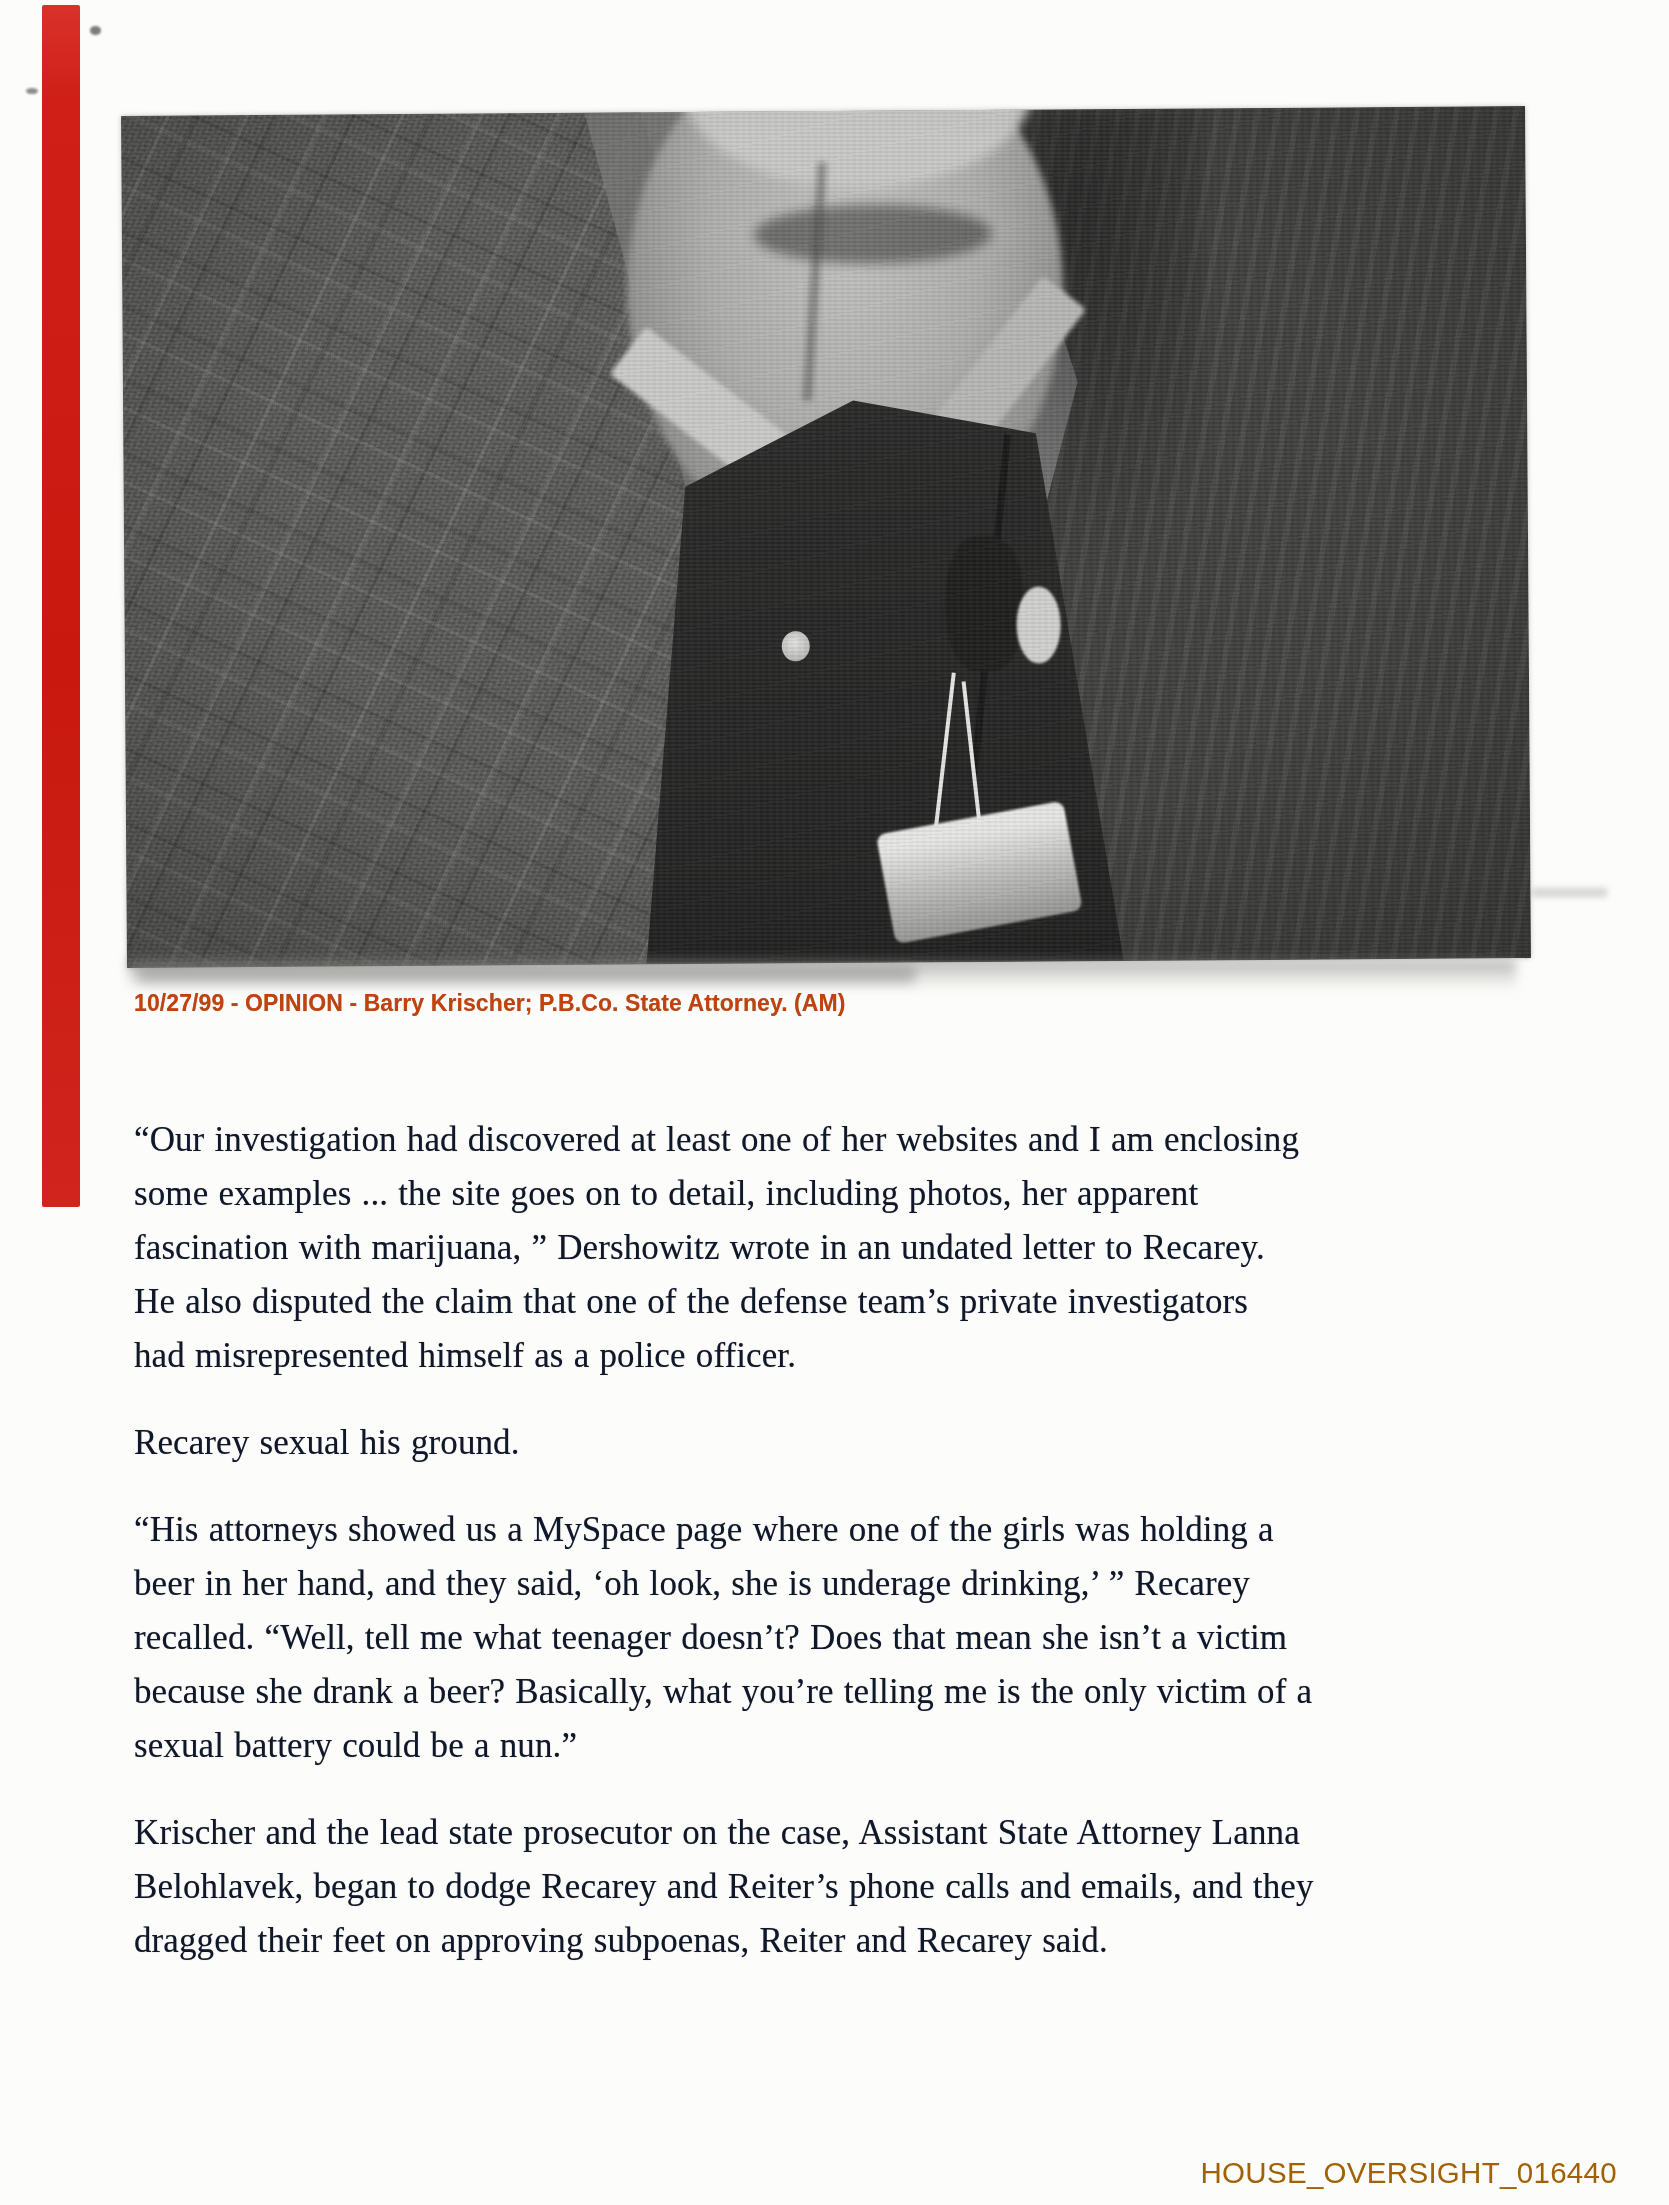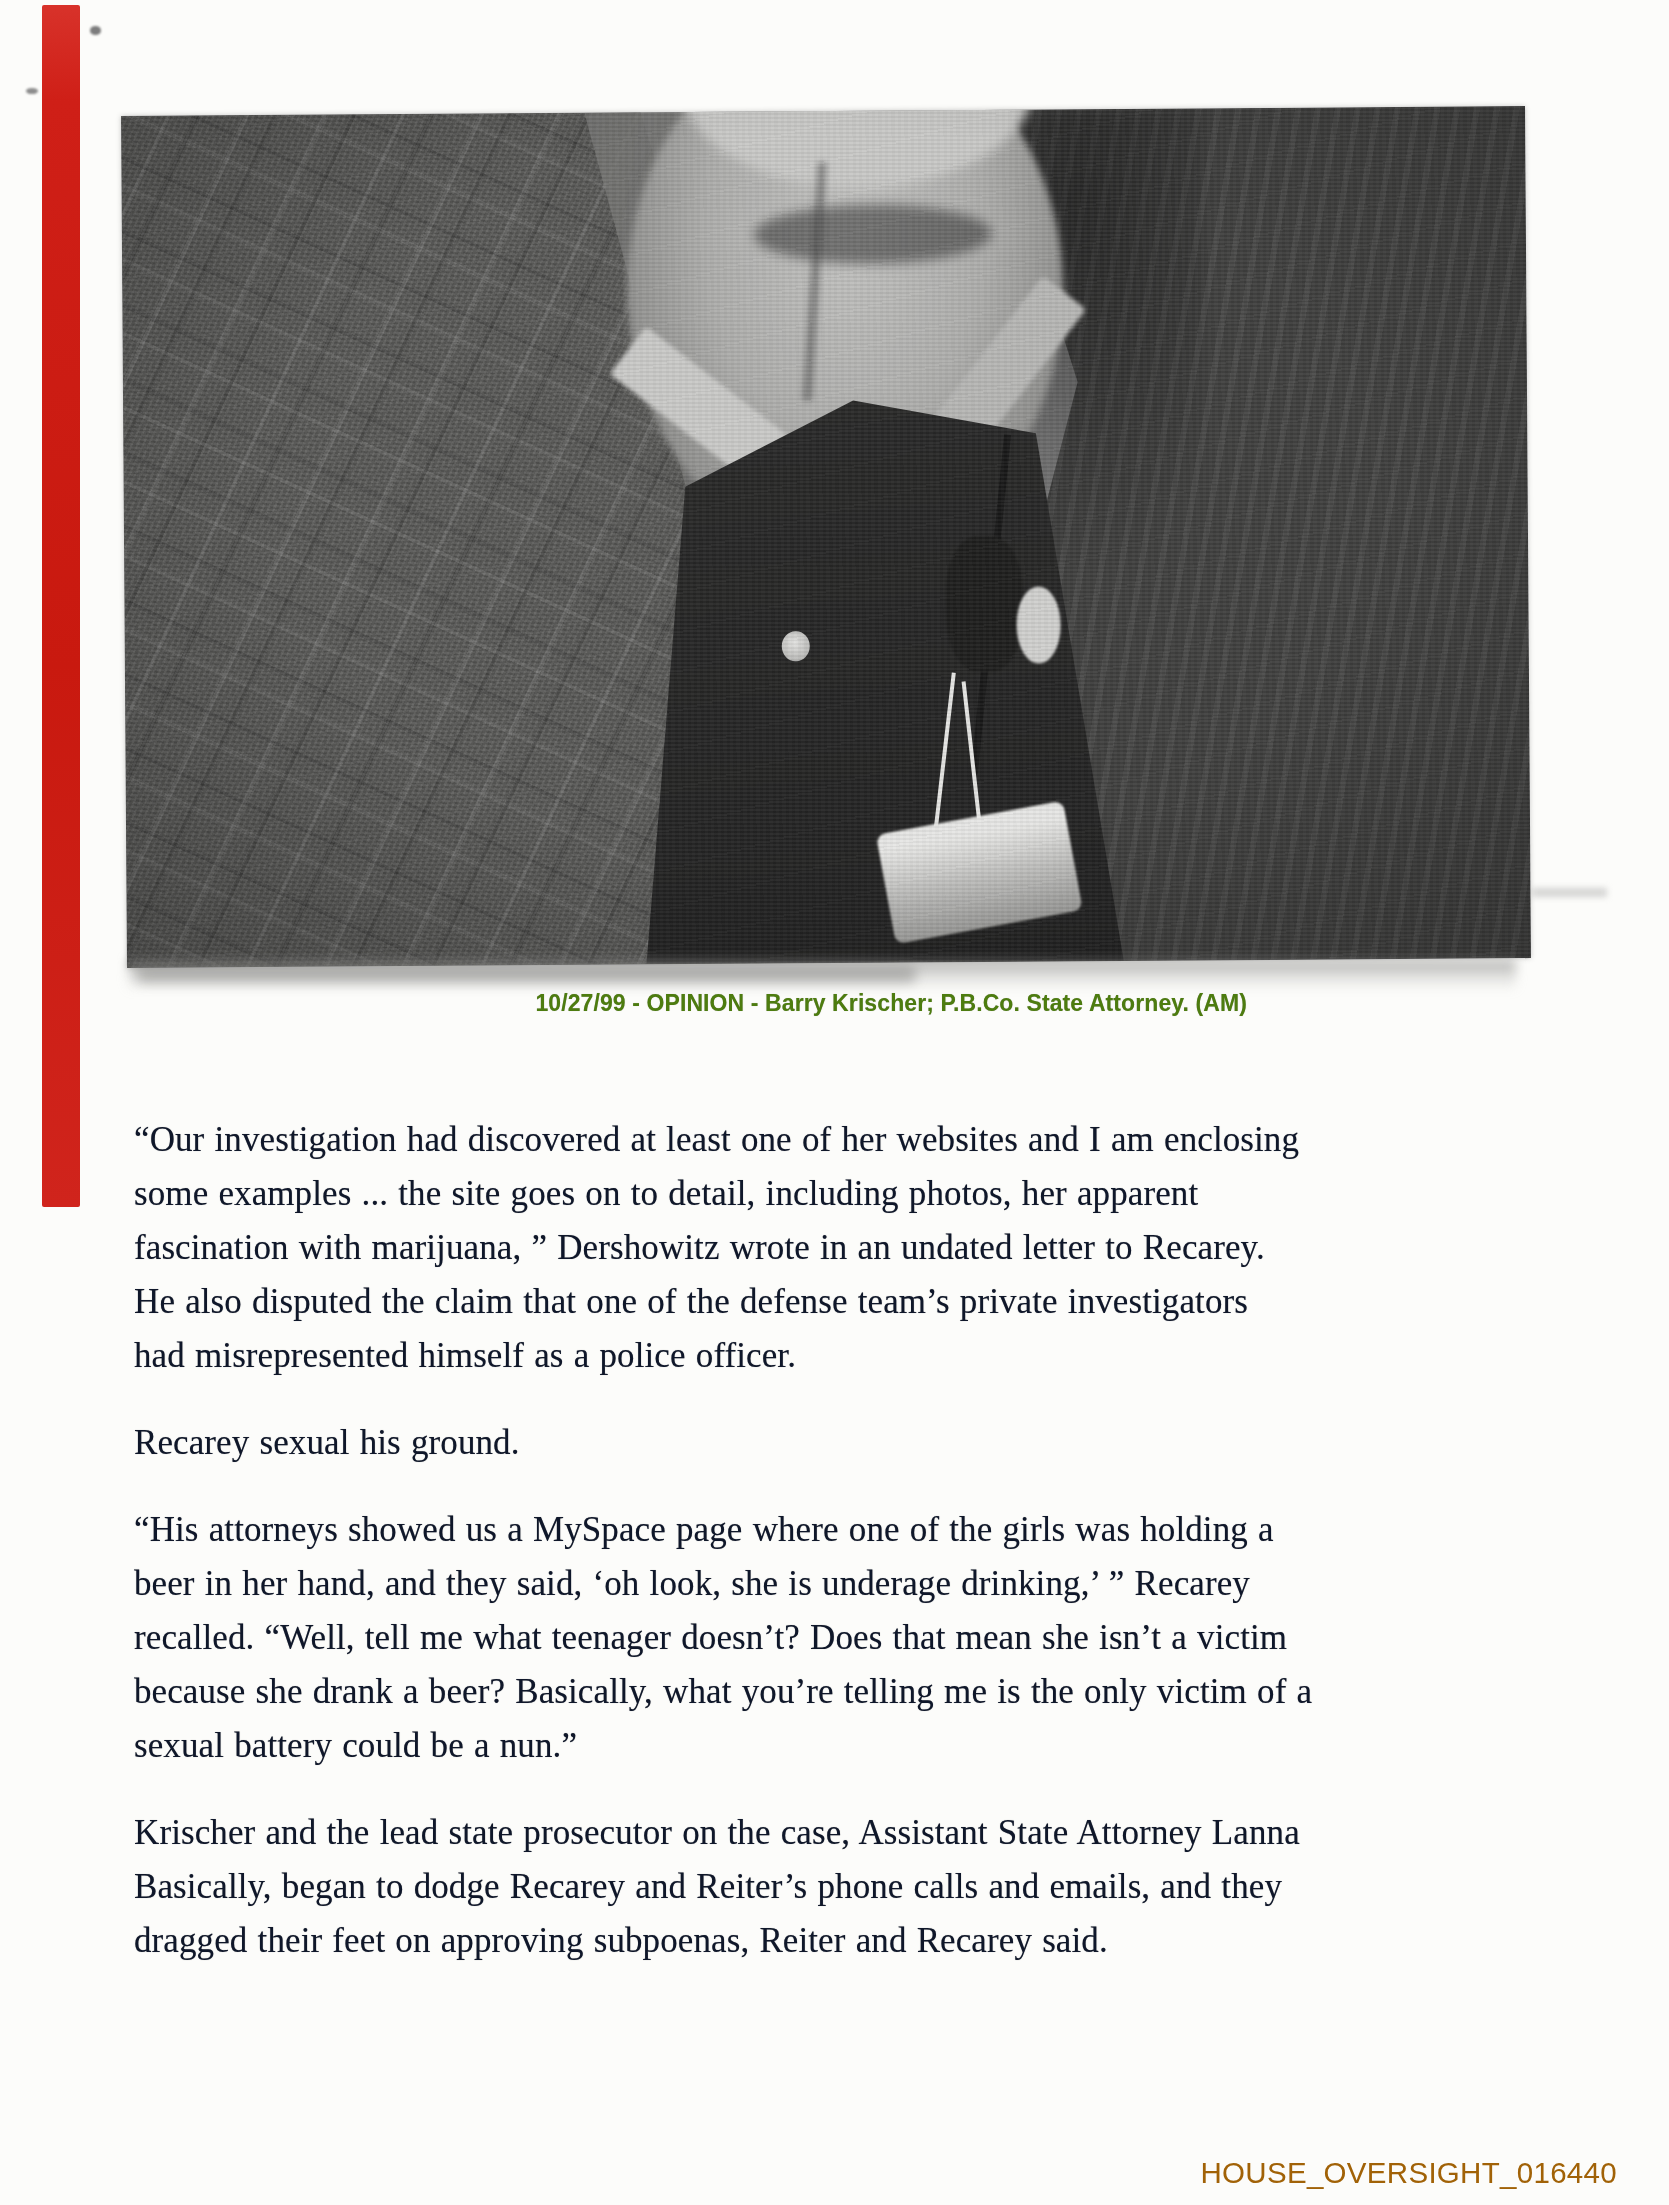--- a/index.html
+++ b/index.html
@@ -134,23 +134,22 @@
   .streak-right {
     position:absolute; left:1532px; top:888px; width:75px; height:9.2px;
     background:rgba(140,140,140,.35); filter:blur(3.3px);
   }
 
   
   .caption {
     position:absolute; left:134px; top:988px; width:1113px;
     font-family:"Liberation Sans", sans-serif;
     font-size:23px; line-height:30px; font-weight:700;
-    color:#4d7c0f; letter-spacing:0.1px;
+    color:#c2410c; letter-spacing:0.1px;
     text-shadow:0 0 0.7px rgba(30,30,30,.35);
-    text-align:right;
   }
 
   
   .bodytext {
     position:absolute; left:134px; top:1113px; width:1398px;
     font-size:35px; line-height:54px; color:#0f172a;
     word-spacing:1.3px; letter-spacing:0.1px;
     text-shadow:0 0 0.8px rgba(25,25,25,.45);
   }
   .bodytext p { white-space:pre-line; margin-bottom:33px; }
@@ -206,20 +205,20 @@
 fascination with marijuana, ” Dershowitz wrote in an undated letter to Recarey.
 He also disputed the claim that one of the defense team’s private investigators
 had misrepresented himself as a police officer.</p>
     <p>Recarey sexual his ground.</p>
     <p>“His attorneys showed us a MySpace page where one of the girls was holding a
 beer in her hand, and they said, ‘oh look, she is underage drinking,’ ” Recarey
 recalled. “Well, tell me what teenager doesn’t? Does that mean she isn’t a victim
 because she drank a beer? Basically, what you’re telling me is the only victim of a
 sexual battery could be a nun.”</p>
     <p>Krischer and the lead state prosecutor on the case, Assistant State Attorney Lanna
-Basically, began to dodge Recarey and Reiter’s phone calls and emails, and they
+Belohlavek, began to dodge Recarey and Reiter’s phone calls and emails, and they
 dragged their feet on approving subpoenas, Reiter and Recarey said.</p>
   </div>
 
   <div class="bates">HOUSE_OVERSIGHT_016440</div>
 
 </div>
 
 
 </body></html>

